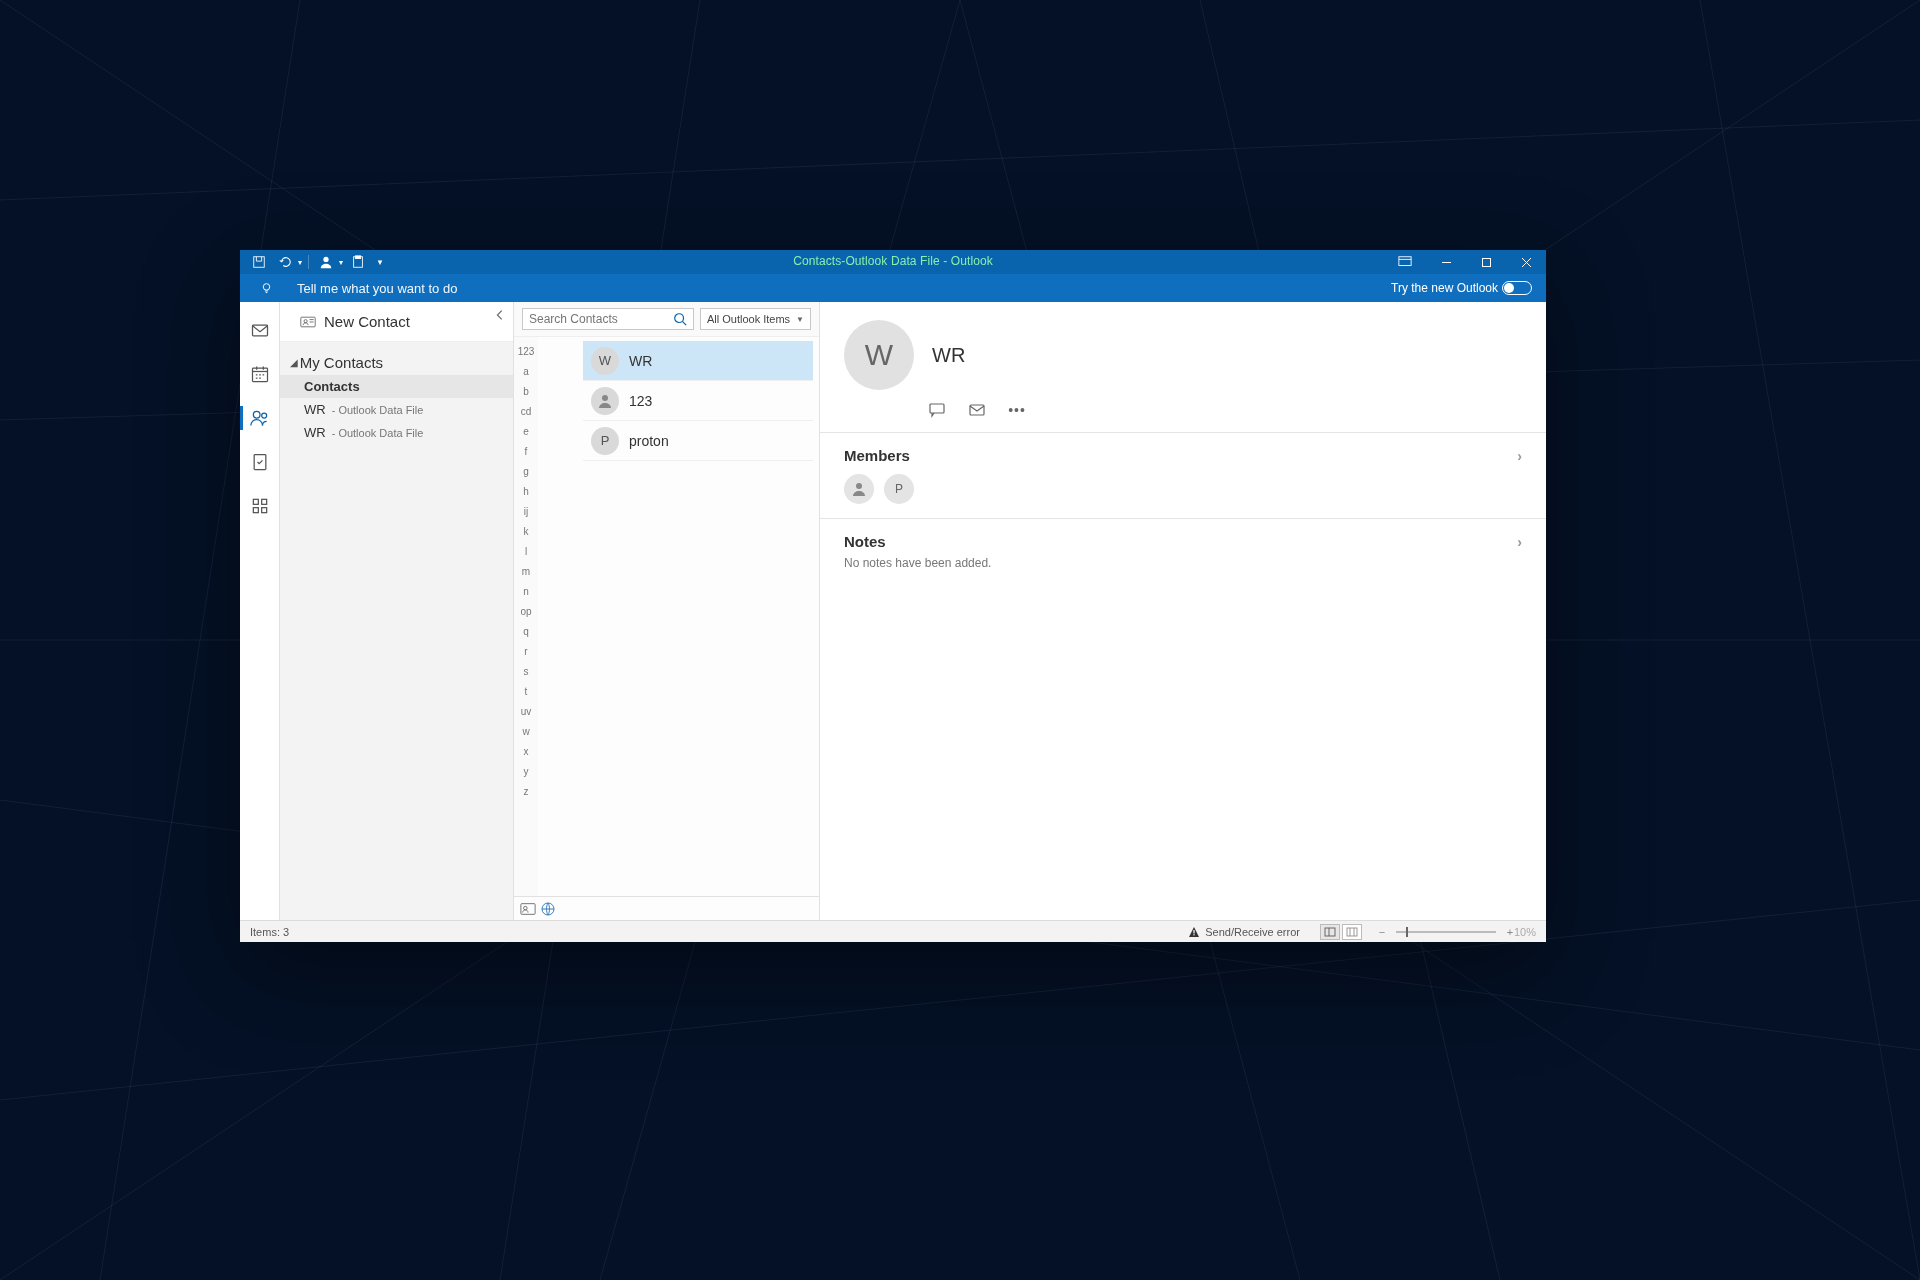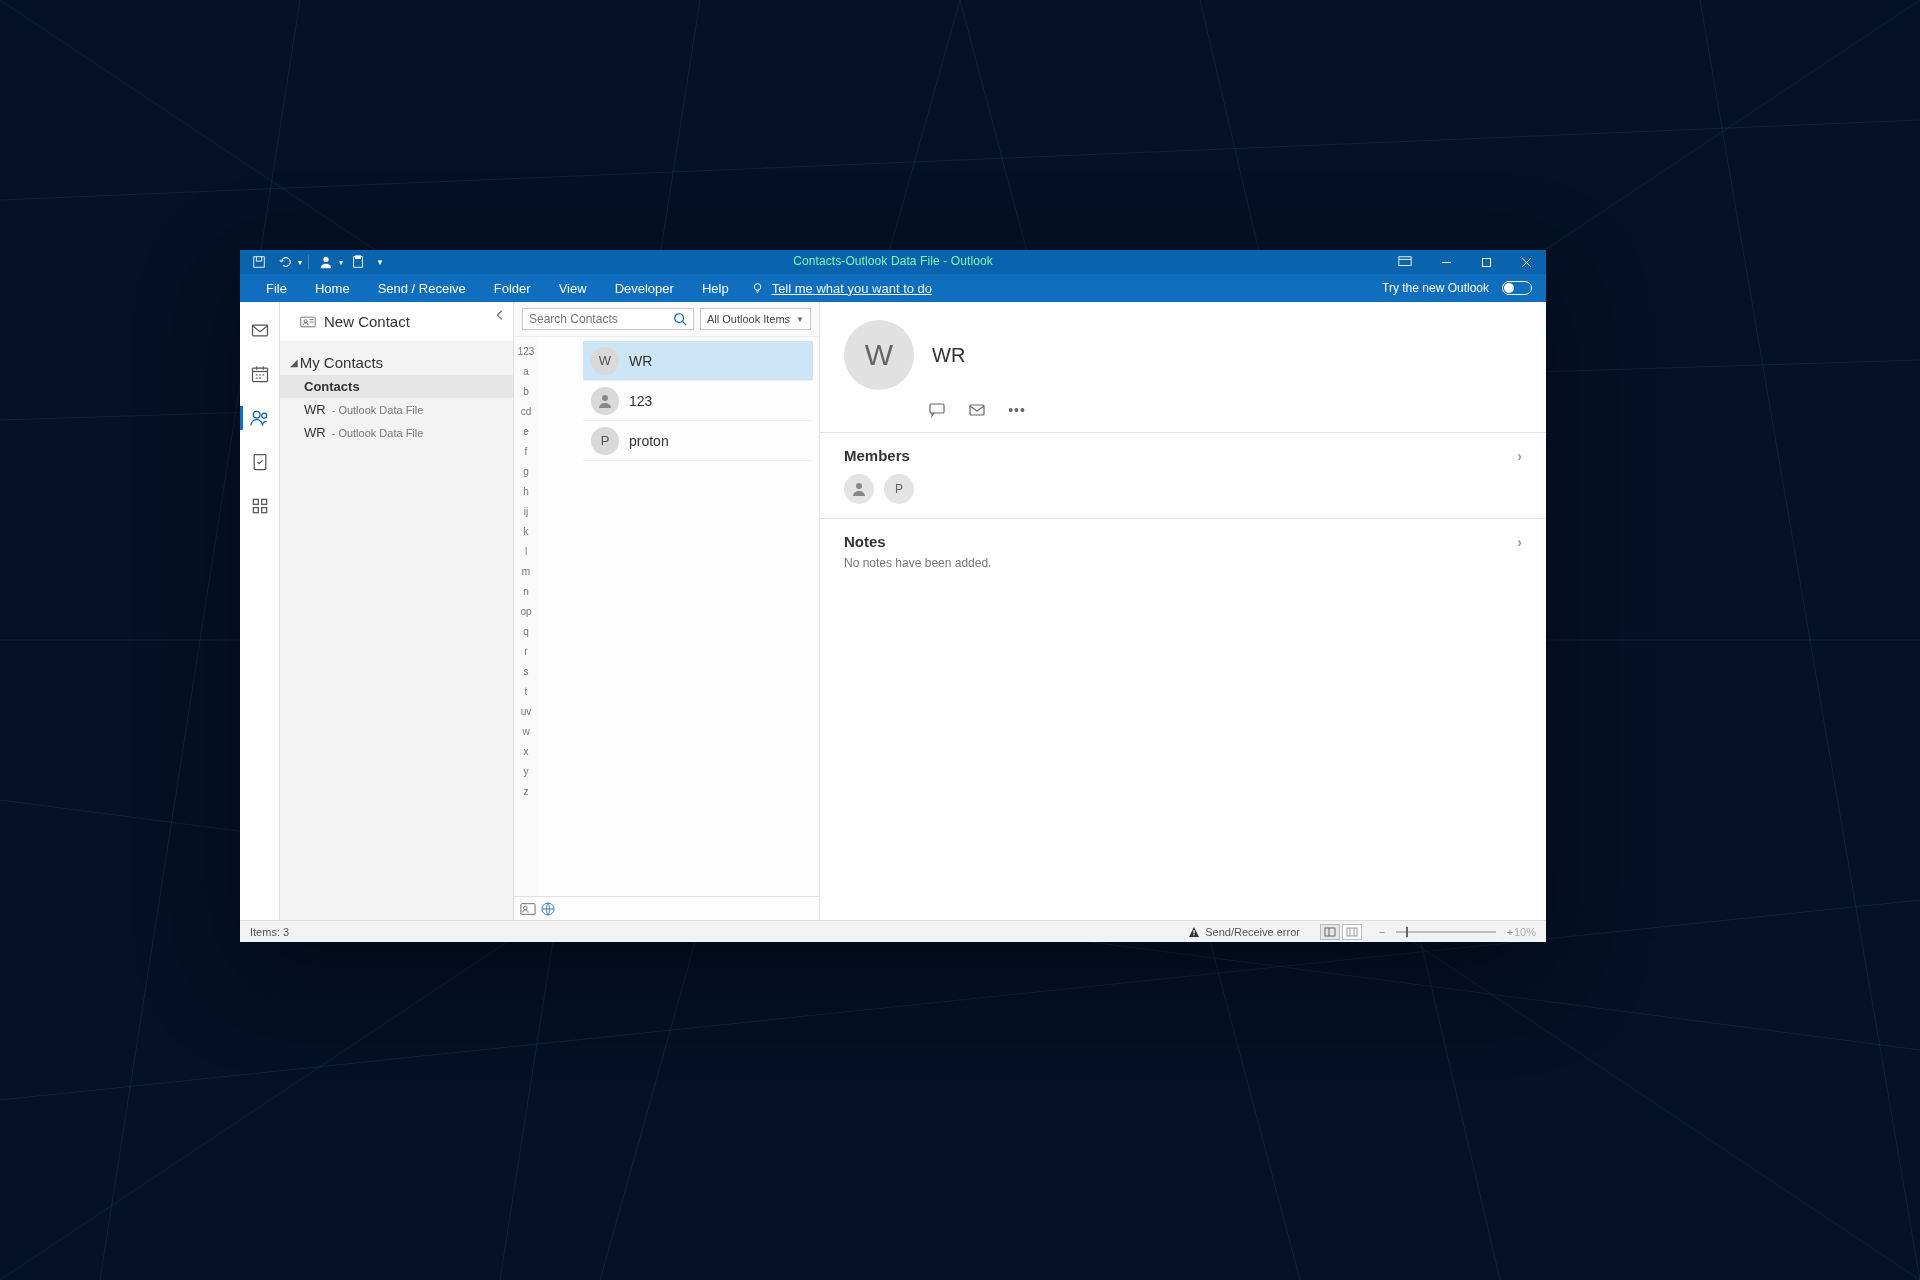--- a/index.html
+++ b/index.html
@@ -41,24 +41,24 @@
   .teach-icon svg { width: 14px; height: 14px; }
 
   
   .menubar {
     height: 28px; background: #106ebe;
     display: flex; align-items: center;
     padding-left: 12px; gap: 0;
     color: #fff; font-size: 13px;
   }
   .menu-item { padding: 0 14px; height: 28px; display: flex; align-items: center; cursor: pointer; }
-  .tellme { display: flex; align-items: center; gap: 8px; margin-left: 8px; opacity: 0.95; cursor: text; text-decoration: underline; }
+  .tellme { display: flex; align-items: center; gap: 24px; margin-left: 8px; opacity: 0.95; cursor: text; }
   .tellme svg { width: 13px; height: 13px; }
   .menu-spacer { flex: 1; }
-  .try-toggle { display: flex; align-items: center; gap: 13px; padding-right: 14px; font-size: 12px; }
+  .try-toggle { display: flex; align-items: center; gap: 4px; padding-right: 14px; font-size: 12px; }
   .toggle-track { width: 30px; height: 14px; border: 1px solid #fff; border-radius: 8px; position: relative; }
   .toggle-thumb { position: absolute; top: 1px; left: 1px; width: 10px; height: 10px; border-radius: 50%; background: #fff; }
 
   
   .main { flex: 1; display: flex; min-height: 0; position: relative; }
 
   
   .rail { width: 40px; background: #fff; border-right: 1px solid #e1e1e1; display: flex; flex-direction: column; align-items: center; padding-top: 10px; gap: 8px; }
   .rail-item { width: 40px; height: 36px; display: flex; align-items: center; justify-content: center; cursor: pointer; color: #555; position: relative; }
   .rail-item svg { width: 20px; height: 20px; }
@@ -201,29 +201,20 @@
       <div class="win-btn close">
         <svg viewBox="0 0 11 11" stroke="#fff" stroke-width="1">
             <line x1="1" y1="1" x2="10" y2="10"></line>
             <line x1="10" y1="1" x2="1" y2="10"></line>
           </svg>
       </div>
     </div>
   </div>
 
   <div class="menubar">
-    <div id="menu-items-container" style="display:flex;">
-        <div class="menu-item">File</div>
-        <div class="menu-item">Home</div>
-        <div class="menu-item">Send / Receive</div>
-        <div class="menu-item">Folder</div>
-        <div class="menu-item">View</div>
-        <div class="menu-item">Developer</div>
-        <div class="menu-item">Help</div>
-      </div>
     <div class="tellme">
       <svg viewBox="0 0 16 16" fill="none" stroke="#fff" stroke-width="1.2">
           <circle cx="8" cy="6" r="4"></circle>
           <path d="M6 11h4M7 13h2"></path>
         </svg>
       <span>Tell me what you want to do</span>
     </div>
     <div class="menu-spacer"></div>
     <div class="try-toggle">
       <span>Try the new Outlook</span>

